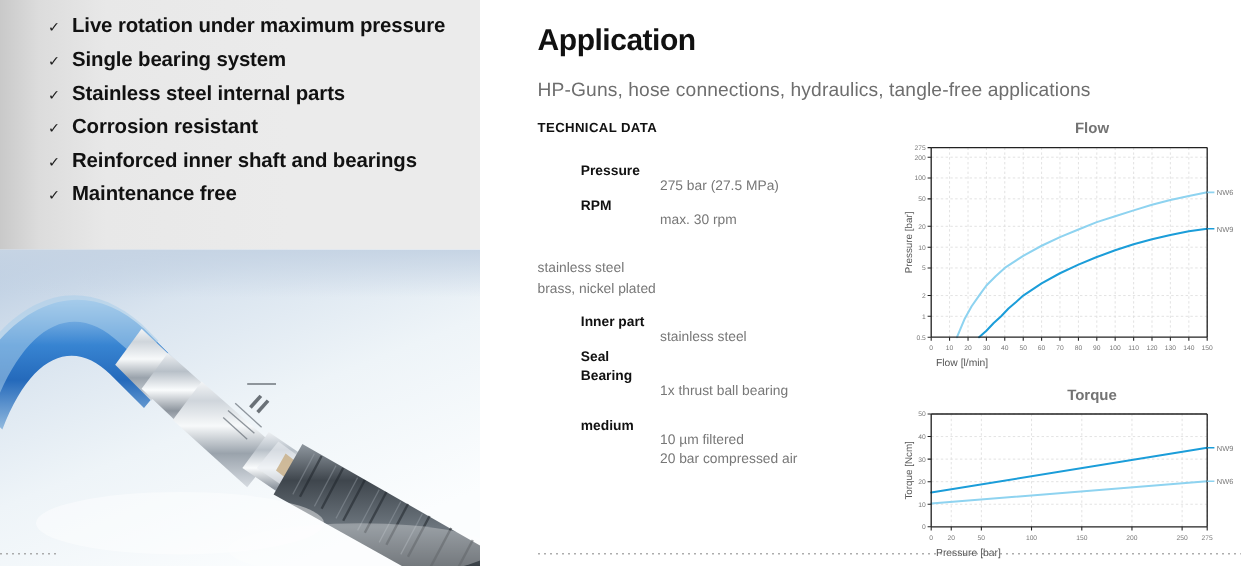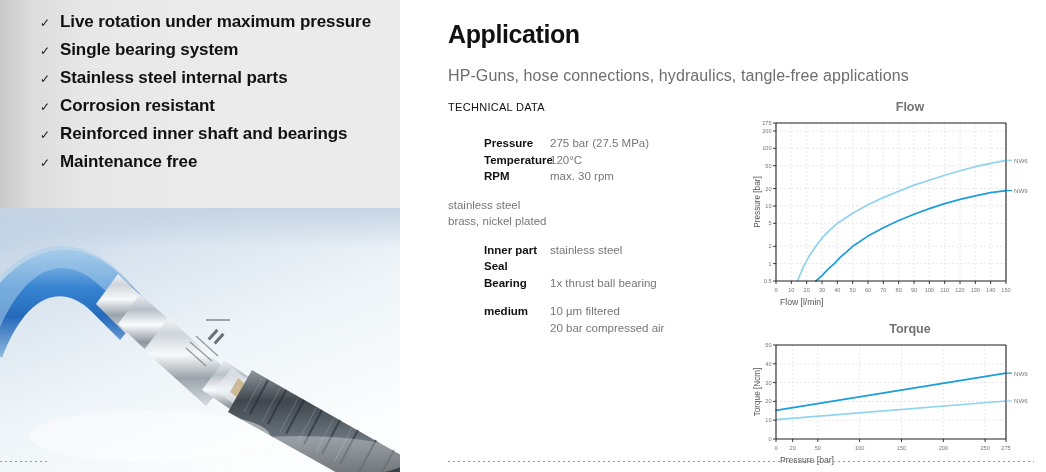--- a/index.html
+++ b/index.html
@@ -47,31 +47,31 @@
     position: absolute; left: 48px; top: 20px;
     font-size: 25px; font-weight: bold; color: #111; letter-spacing: -0.4px;
   }
   .app-sub {
     position: absolute; left: 48px; top: 51px;
     font-size: 16px; color: #6e6e6e; letter-spacing: 0.1px; margin-top: 16px;
   }
 
   .tech-head {
     position: absolute; left: 48px; top: 101px;
-    font-size: 11px; font-weight: normal; color: #111; letter-spacing: 0.3px;
+    font-size: 11px; font-weight: bold; color: #111; letter-spacing: 0.3px;
   }
 
   .tech-table { position: absolute; left: 48px; top: 135px; width: 280px; }
   .tech-group { margin-bottom: 12px; }
   .tech-row { display: flex; line-height: 16.5px; }
   .tech-label {
     width: 102px; flex: 0 0 102px;
     font-size: 11.5px; font-weight: bold; color: #111; padding-left: 36px;
   }
-  .tech-values { font-size: 11.5px; color: #777; }
+  .tech-values { font-size: 11.5px; color: #777; margin-top: 12px; }
   .tech-values div { line-height: 16.5px; }
 
   
   .chart-block { position: absolute; }
   .chart-title {
     font-size: 12.5px; font-weight: bold; color: #737373; margin-bottom: 3px;
     padding-left: 38px;
     text-align: center;
   }
   .chart-flow { left: 336px; top: 100px; width: 310px; }
@@ -228,26 +228,20 @@
     <div class="app-title">Application</div>
     <div class="app-sub">HP-Guns, hose connections, hydraulics, tangle-free applications</div>
 
     <div class="tech-head">TECHNICAL DATA</div>
     <div class="tech-table" id="tech-table">
         <div class="tech-group">
           <div class="tech-row">
             <div class="tech-label">Pressure</div>
             <div class="tech-values">
               <div>275 bar (27.5 MPa)</div>
-            </div>
-          </div>
-          <div class="tech-row">
-            <div class="tech-label">Temperature</div>
-            <div class="tech-values">
-              <div>120°C</div>
             </div>
           </div>
           <div class="tech-row">
             <div class="tech-label">RPM</div>
             <div class="tech-values">
               <div>max. 30 rpm</div>
             </div>
           </div>
         </div>
         <div class="tech-group">

